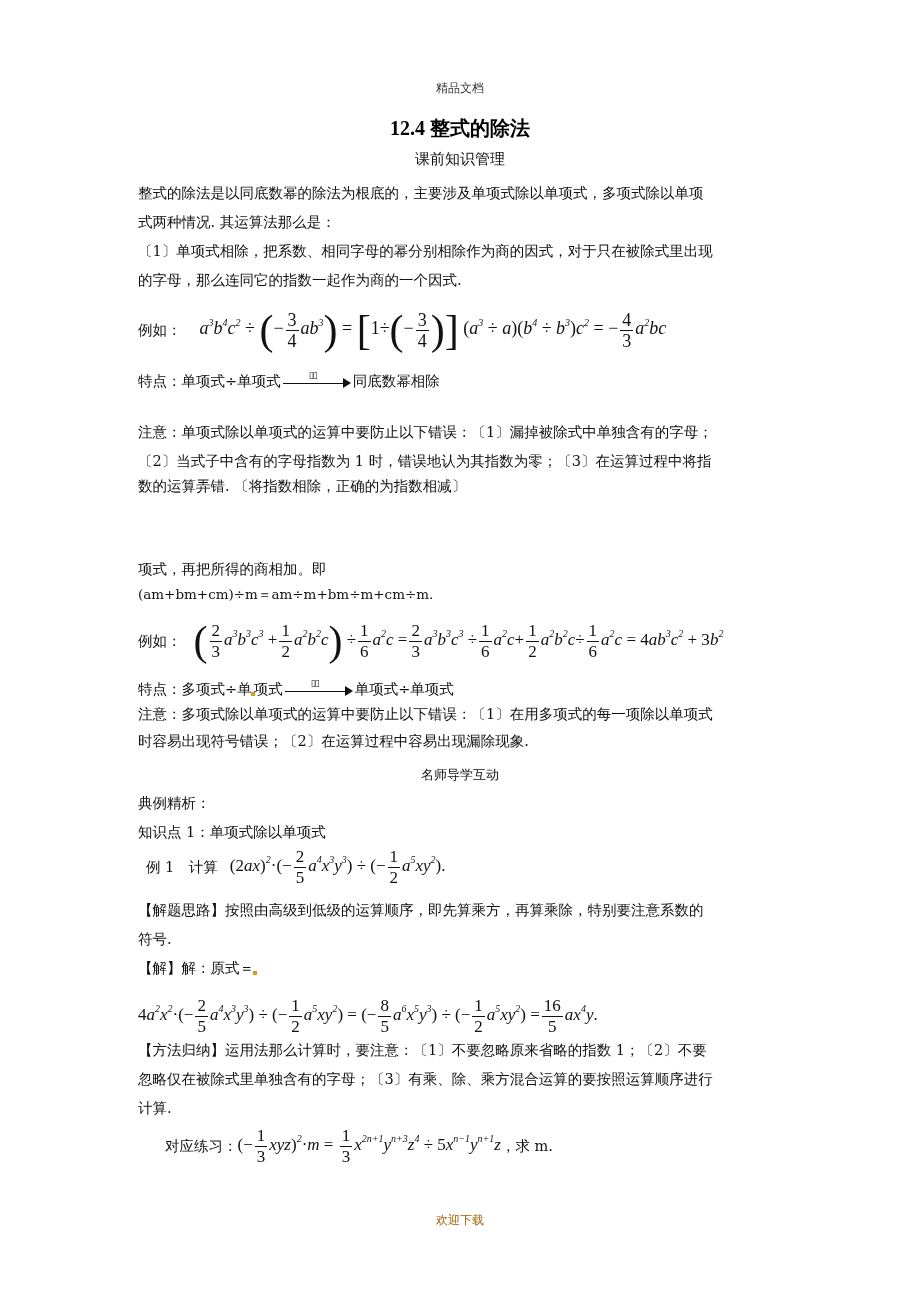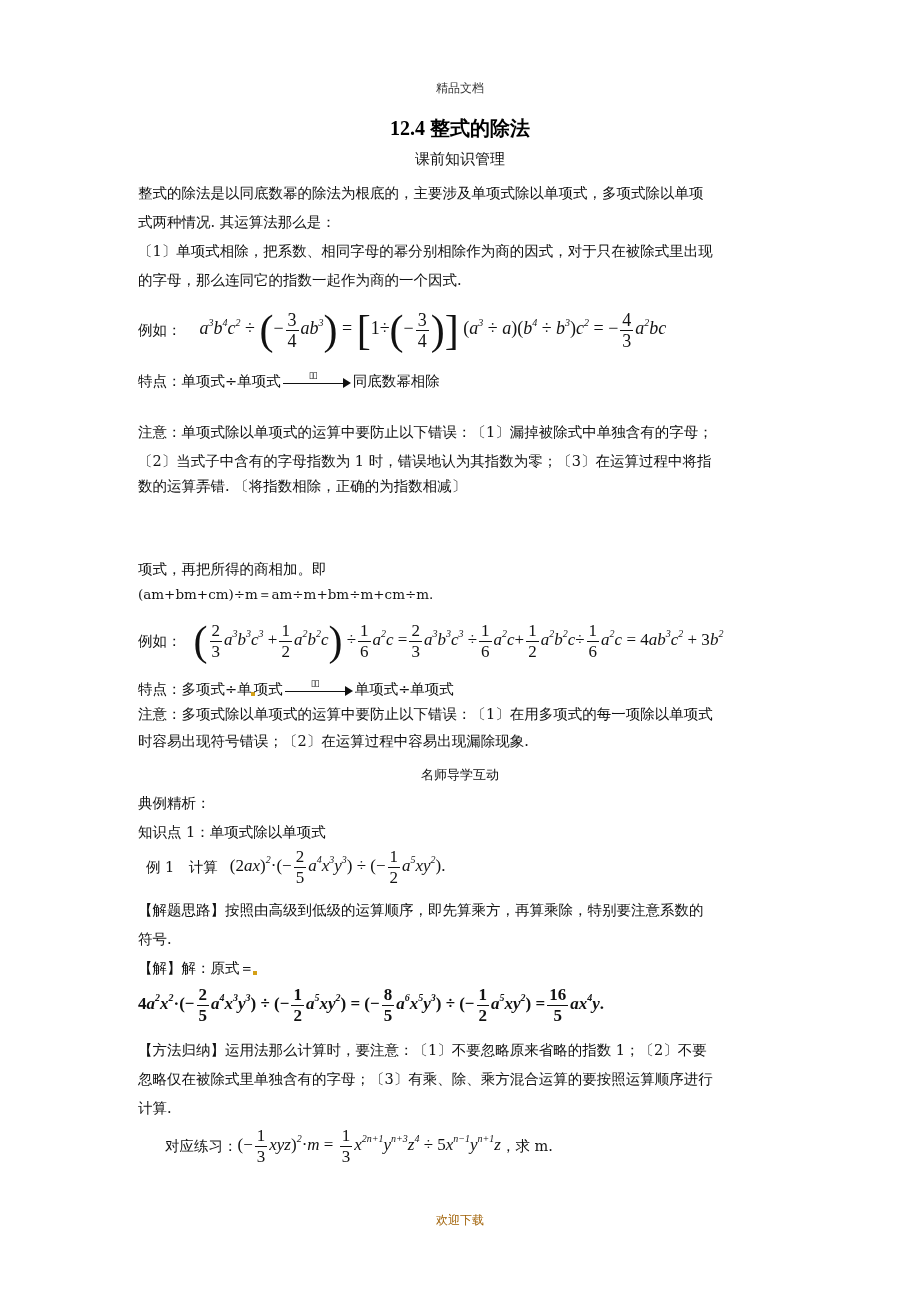--- a/index.html
+++ b/index.html
@@ -89,21 +89,21 @@
     <span>例 1　计算</span>
     <span class="math" style="margin-left:12px; font-size:17px">
       <span class="up">(2</span>ax<span class="up">)</span><sup>2</sup><span class="up">·(−</span><span class="frac"><span class="num">2</span><span>5</span></span>a<sup>4</sup>x<sup>3</sup>y<sup>3</sup><span class="up">) ÷ (−</span><span class="frac"><span class="num">1</span><span>2</span></span>a<sup>5</sup>xy<sup>2</sup><span class="up">).</span>
     </span>
   </div>
 
   <div class="abs p" style="top:901px">【解题思路】按照由高级到低级的运算顺序，即先算乘方，再算乘除，特别要注意系数的</div>
   <div class="abs p" style="top:930px">符号.</div>
   <div class="abs p" style="top:959px"><span>【解】解：原式＝</span><span class="cursor-mark"></span></div>
 
-  <div class="abs p" style="top:985px; height:52px; display:flex; align-items:flex-start;font-weight:bold;">
+  <div class="abs p" style="top:985px; height:52px; display:flex; align-items:flex-end;">
     <span class="math" style="font-size:17px">
       <span class="up">4</span>a<sup>2</sup>x<sup>2</sup><span class="up">·(−</span><span class="frac"><span class="num">2</span><span>5</span></span>a<sup>4</sup>x<sup>3</sup>y<sup>3</sup><span class="up">) ÷ (−</span><span class="frac"><span class="num">1</span><span>2</span></span>a<sup>5</sup>xy<sup>2</sup><span class="up">) = (−</span><span class="frac"><span class="num">8</span><span>5</span></span>a<sup>6</sup>x<sup>5</sup>y<sup>3</sup><span class="up">) ÷ (−</span><span class="frac"><span class="num">1</span><span>2</span></span>a<sup>5</sup>xy<sup>2</sup><span class="up">) =</span><span class="frac"><span class="num">16</span><span>5</span></span>ax<sup>4</sup>y<span class="up">.</span>
     </span>
   </div>
 
   <div class="abs p" style="top:1041px">【方法归纳】运用法那么计算时，要注意：〔1〕不要忽略原来省略的指数 1；〔2〕不要</div>
   <div class="abs p" style="top:1070px">忽略仅在被除式里单独含有的字母；〔3〕有乘、除、乘方混合运算的要按照运算顺序进行</div>
   <div class="abs p" style="top:1099px">计算.</div>
 
   <div class="abs p" style="top:1120px; height:52px; display:flex; align-items:center;margin-left:27px;">

